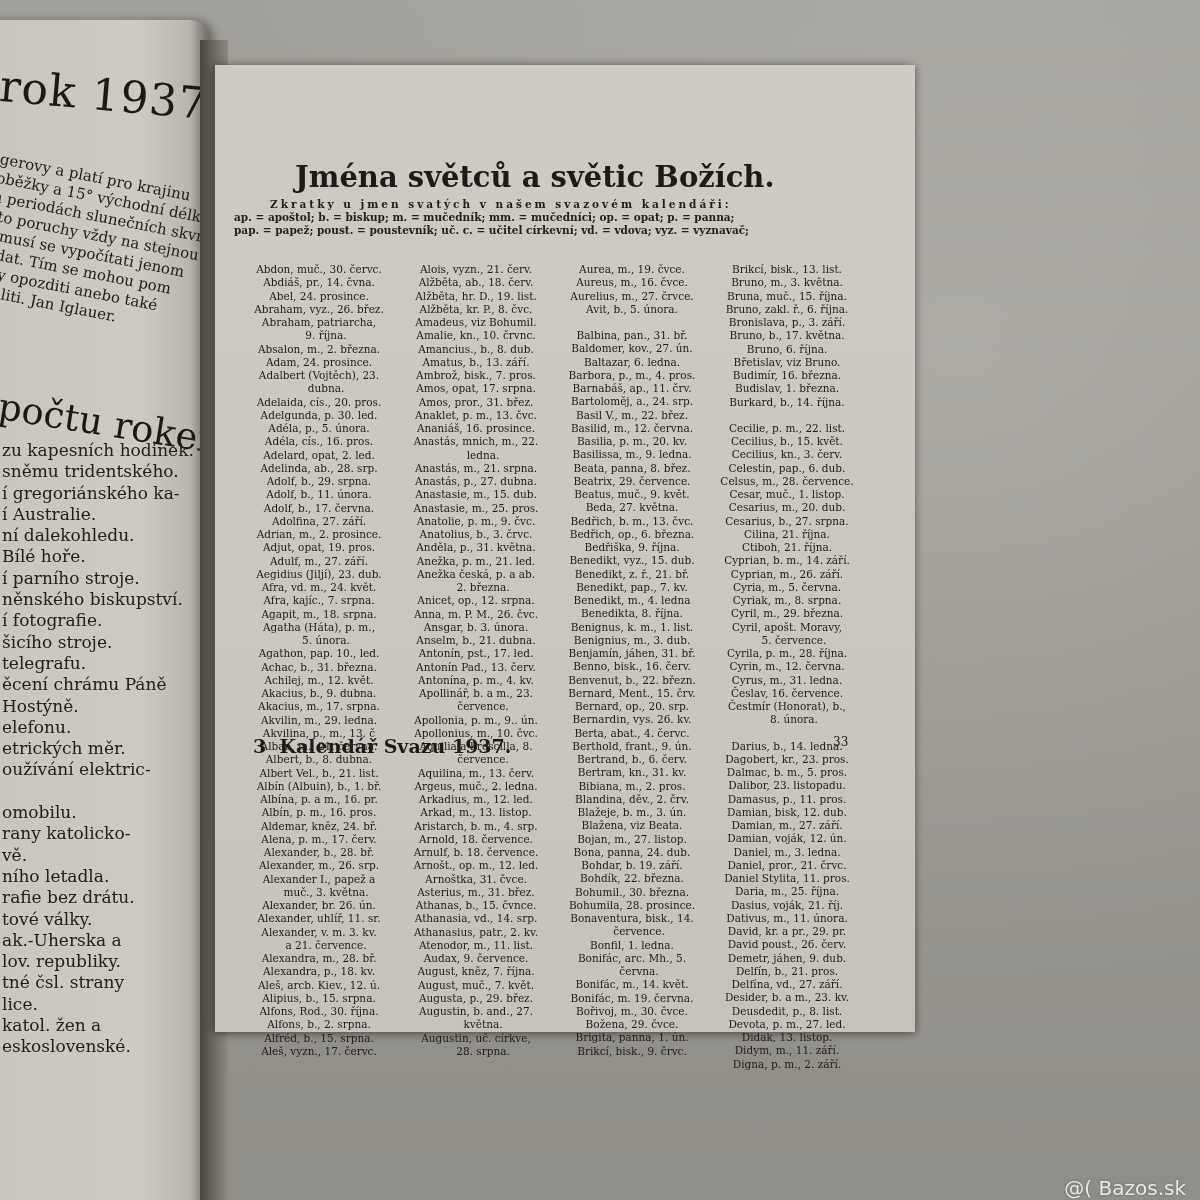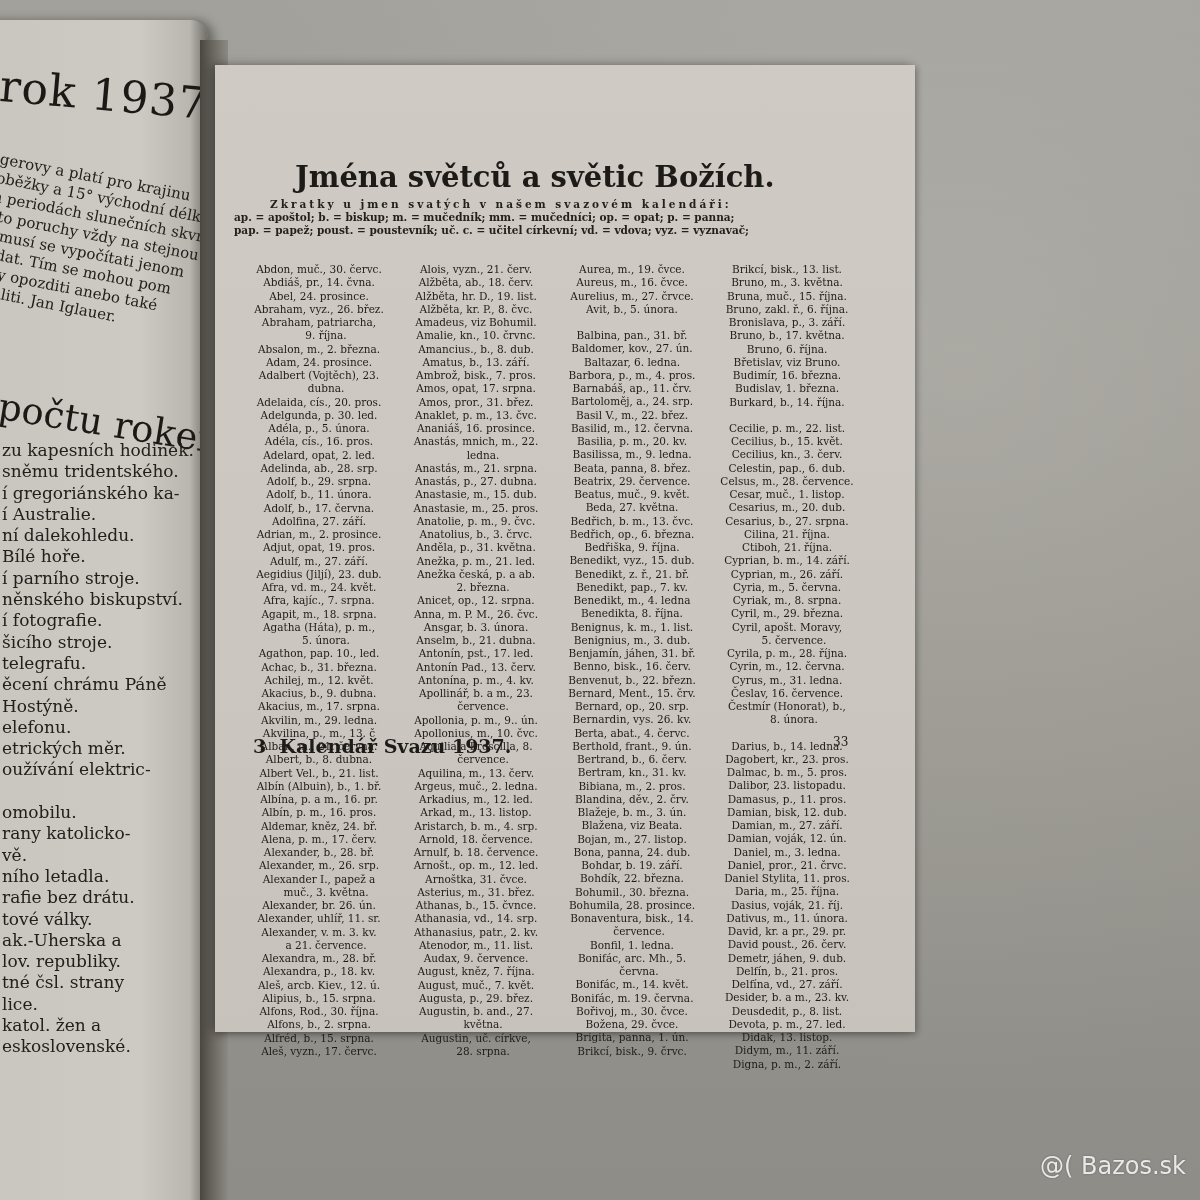--- a/index.html
+++ b/index.html
@@ -34,21 +34,21 @@
   .abbr{position:absolute;left:19px;top:133px;width:600px;font-size:10.5px;line-height:13px;color:#23211d;font-weight:bold;}
   .abbr .intro{letter-spacing:3px;padding-left:36px;font-weight:bold;}
   .abbr div{white-space:nowrap;overflow:hidden;}
   .cols{position:absolute;left:28px;top:198px;width:610px;height:600px;text-align:center;}
   .col{position:absolute;top:0;width:152px;font-size:10.5px;line-height:13.25px;color:#1f1d1a;}
   .col .entry{white-space:nowrap;}
   .col .cont{padding-left:14px;}
   .col .gap{height:13px;}
   .footer-left{position:absolute;left:38px;top:670px;font-size:19px;font-weight:bold;color:#1d1b18;white-space:nowrap;}
   .footer-right{position:absolute;left:618px;top:670px;font-size:12px;font-weight:normal;color:#1d1b18;}
-  .watermark{position:absolute;right:14px;bottom:20px;font-family:"DejaVu Sans",sans-serif;font-size:24px;color:rgba(255,255,255,0.85);
+  .watermark{position:absolute;right:14px;bottom:0;font-family:"DejaVu Sans",sans-serif;font-size:20px;color:rgba(255,255,255,0.85);
        text-shadow:0 0 2px rgba(0,0,0,0.35);}
 </style>
 </head>
 <body>
 
 <div class="table-bg"></div>
 
 <div class="left-page">
   <div class="left-title">rok 1937.</div>
   <div class="left-para" id="leftPara">

